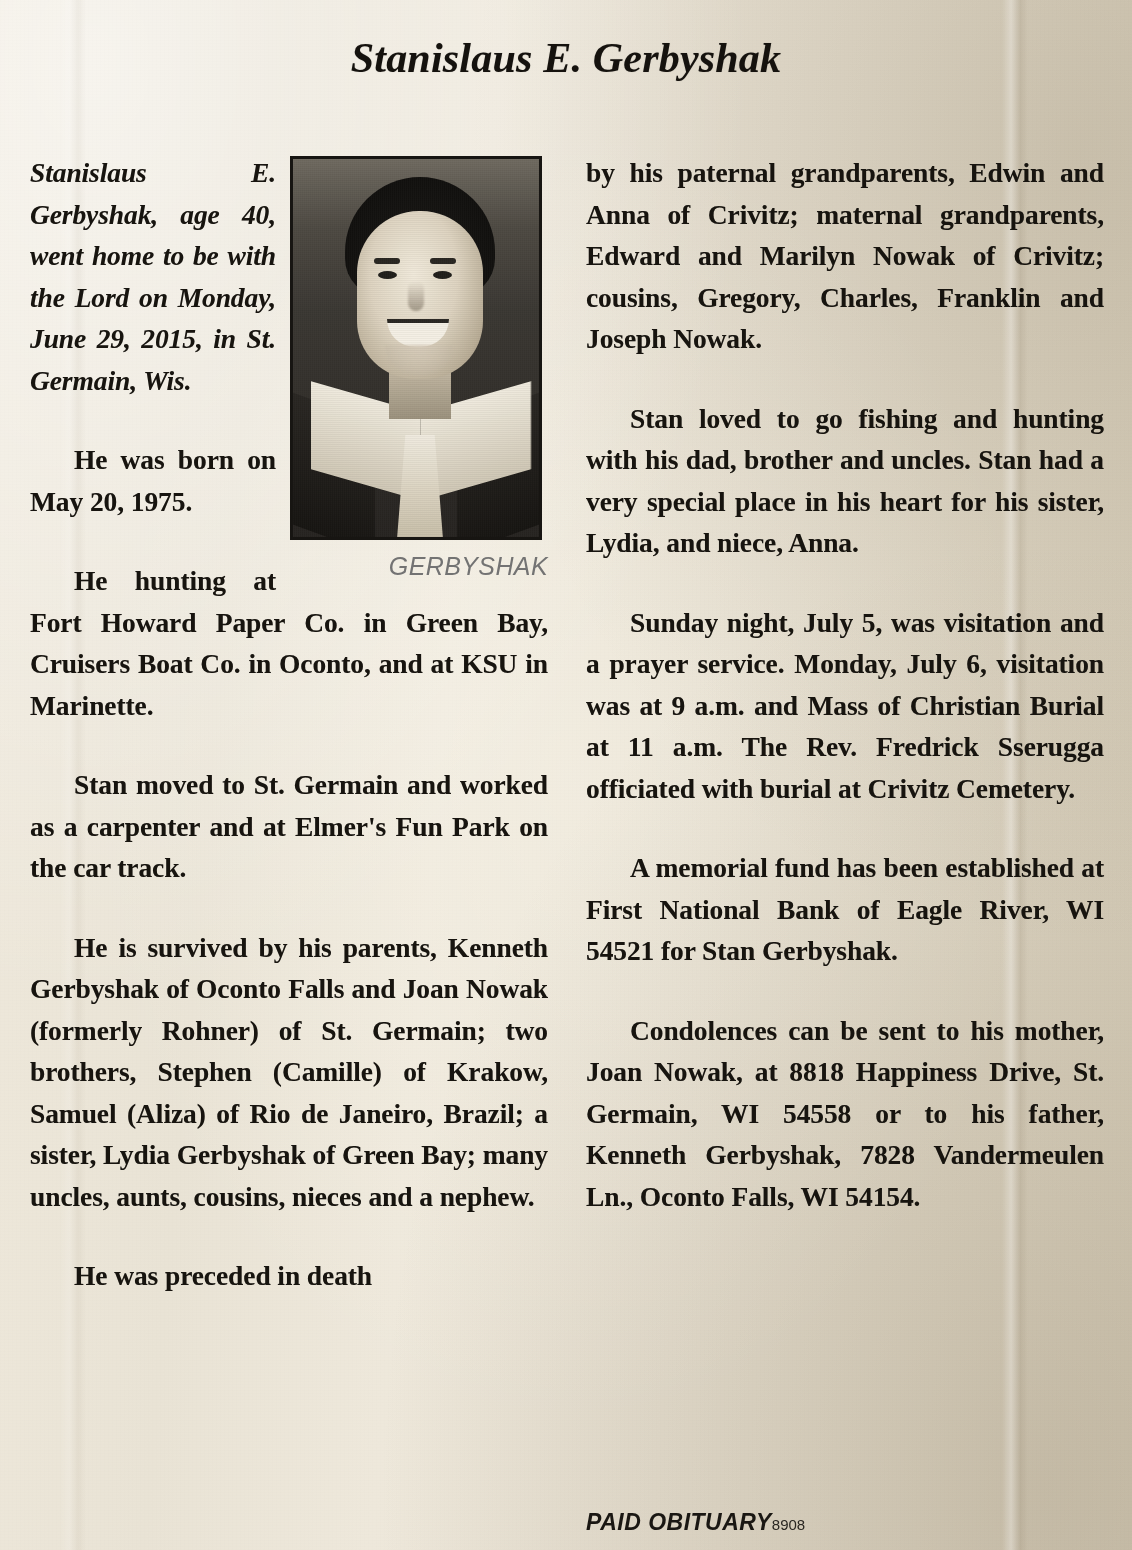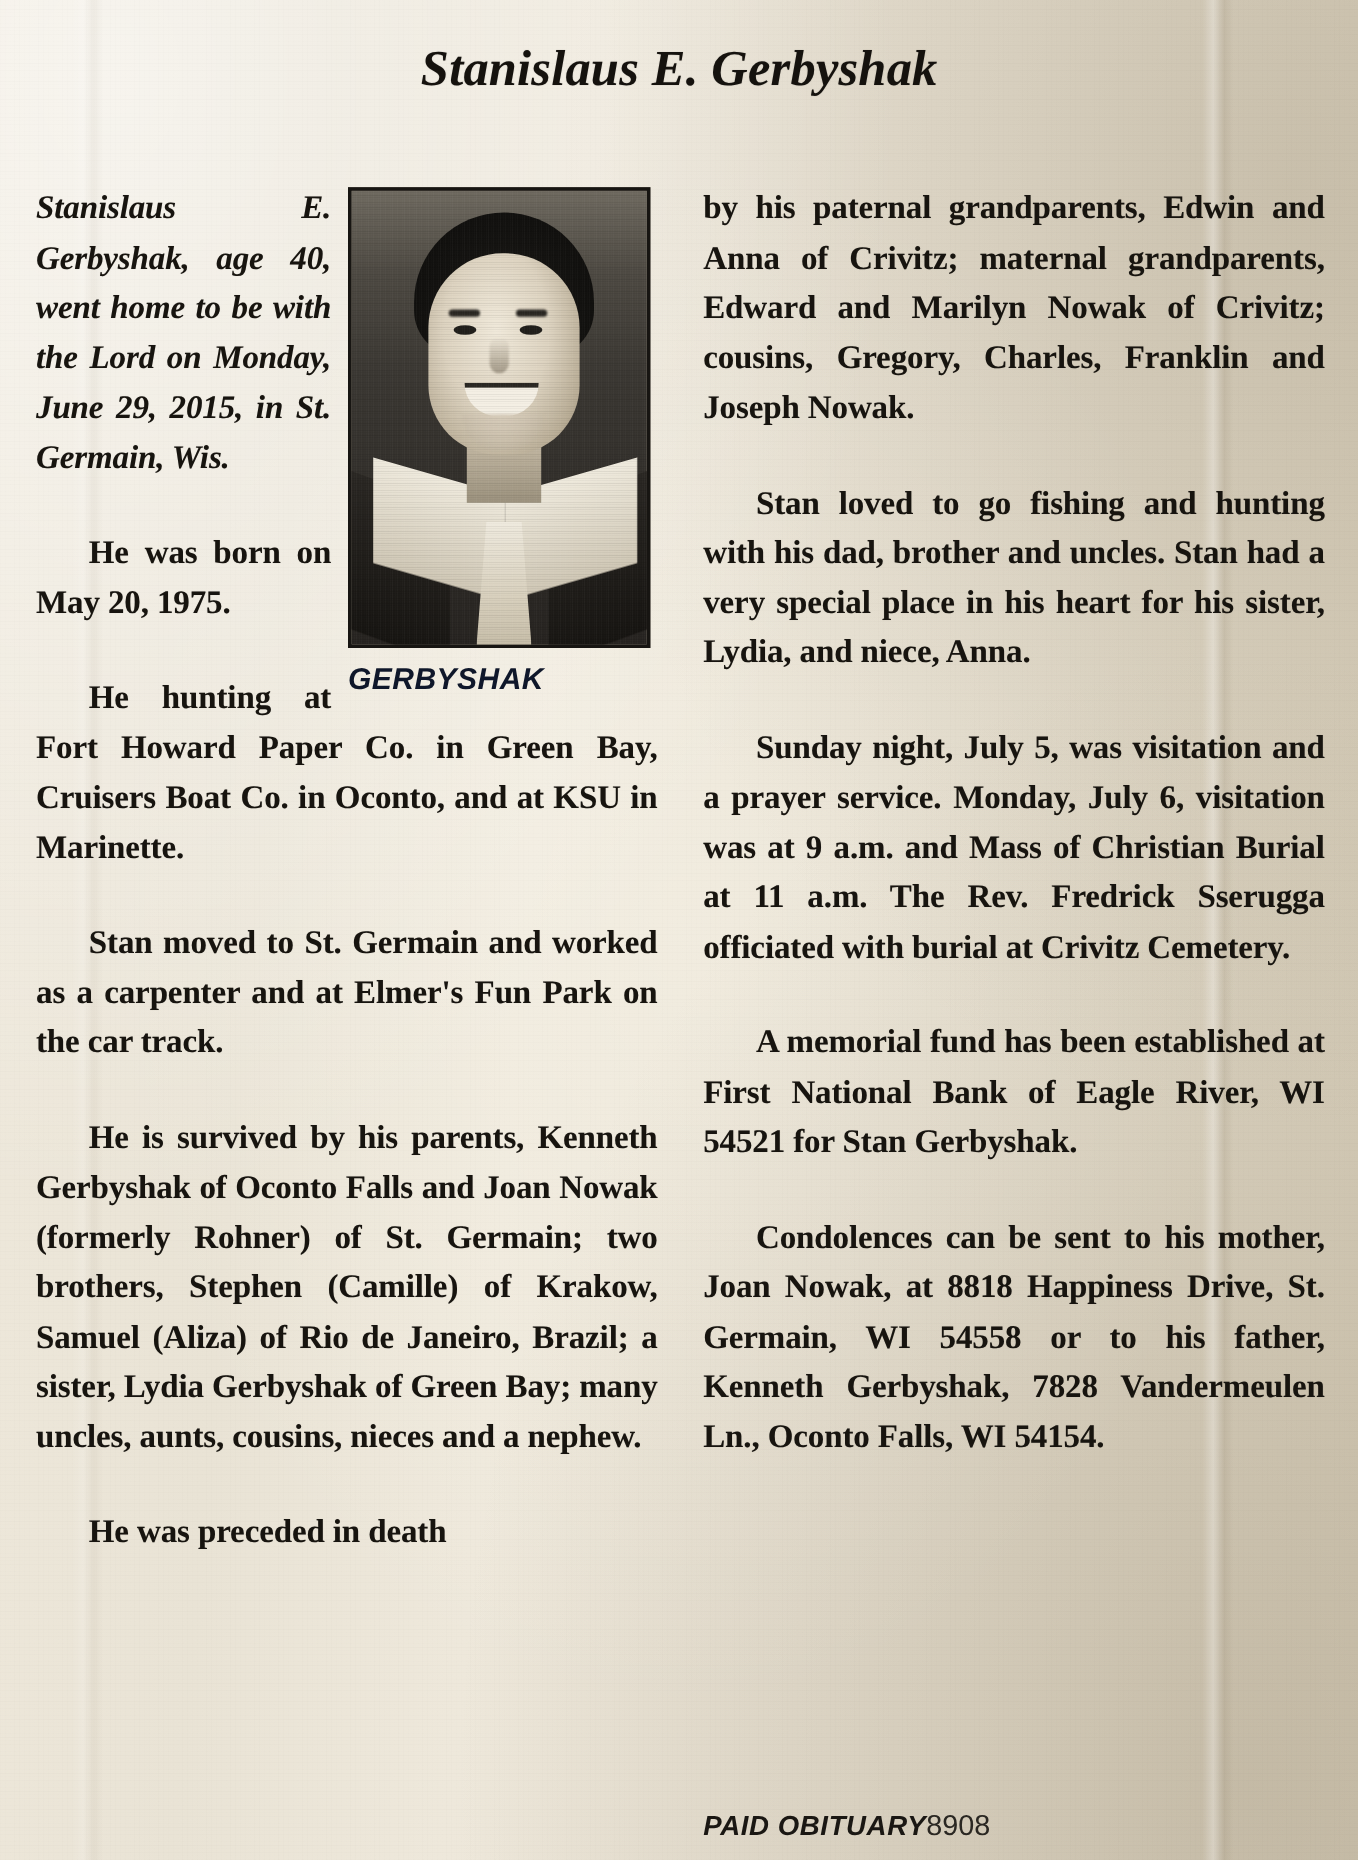--- a/index.html
+++ b/index.html
@@ -182,27 +182,27 @@
   .ph-halftone {
     position: absolute; inset: 0;
     opacity: .35;
     background-image:
       repeating-linear-gradient(0deg, rgba(0,0,0,0.22) 0px, rgba(0,0,0,0) 1px, rgba(0,0,0,0) 2px),
       repeating-linear-gradient(90deg, rgba(255,255,255,0.10) 0px, rgba(0,0,0,0) 1px, rgba(0,0,0,0) 2px);
     pointer-events: none;
   }
   .photo-caption {
     margin-top: 12px;
-    text-align: left;
+    text-align: right;
     font-family: "Liberation Sans", sans-serif;
     font-style: italic;
-    font-weight: bold;
+    font-weight: normal;
     font-size: 25px;
     letter-spacing: 0.4px;
-    color: #0f172a;
+    color: #737373;
   }
 
   .footer {
     position: absolute;
     left: 586px;
     right: 28px;
     bottom: 14px;
     display: flex;
     align-items: baseline;
     justify-content: flex-start;
@@ -210,21 +210,21 @@
   .paid {
     font-family: "Liberation Sans", sans-serif;
     font-style: italic;
     font-weight: bold;
     font-size: 23px;
     letter-spacing: 0.5px;
     color: #1a1713;
   }
   .refnum {
     font-family: "Liberation Sans", sans-serif;
-    font-size: 24px;
+    font-size: 15px;
     color: #2a2722;
   }
   .spaced-first {
     letter-spacing: 4.5px;
     font-style: italic;
   }
 </style>
 </head>
 <body>
 

